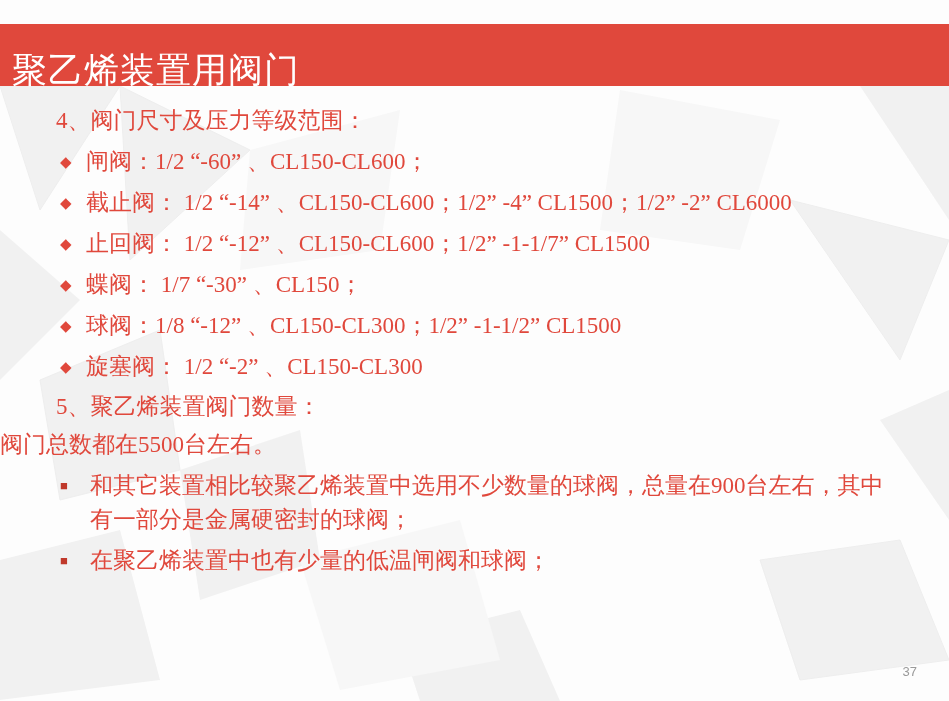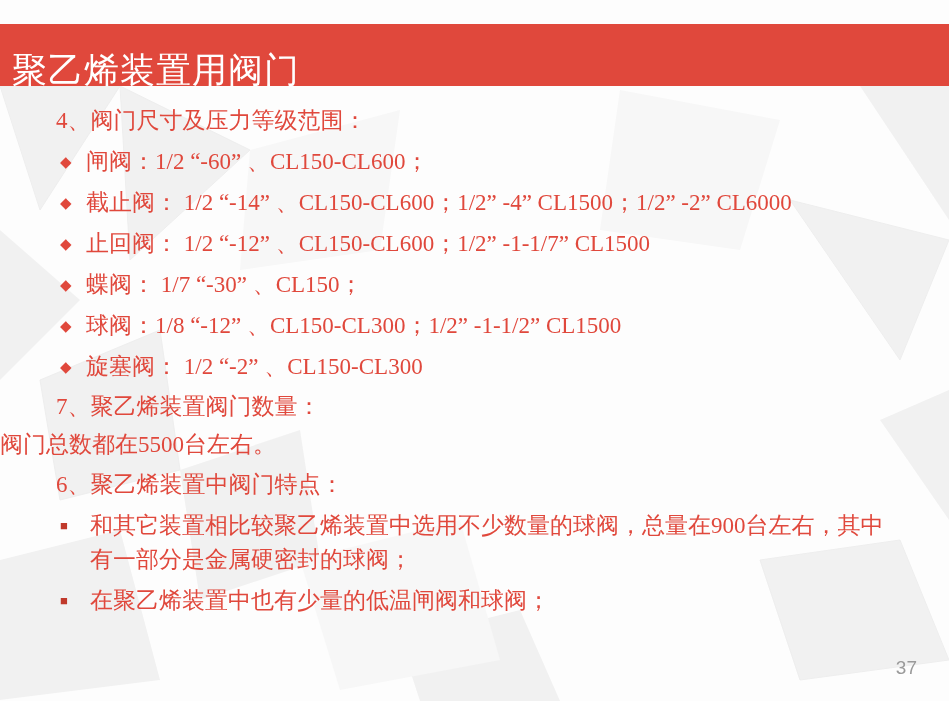--- a/index.html
+++ b/index.html
@@ -98,21 +98,21 @@
     white-space: nowrap;
   }
   .wrap-txt {
     max-width: 810px;
   }
   .page-num {
     position: absolute;
     right: 32px;
     bottom: 22px;
     color: #9a9a9a;
-    font-size: 19px;
+    font-size: 13px;
     font-family: "Liberation Sans", sans-serif;
     z-index: 4;
   }
 </style>
 </head>
 <body>
 
 <div class="slide">
 
   <svg class="bg-deco" width="949" height="701" viewBox="0 0 949 701" xmlns="http://www.w3.org/2000/svg">
@@ -178,30 +178,27 @@
       <div class="bullet-diamond">◆</div>
       <div class="txt wrap-txt">球阀：1/8 “-12” 、CL150-CL300；1/2” -1-1/2” CL1500</div>
     </div>
 
     <div class="line lvl2">
       <div class="bullet-diamond">◆</div>
       <div class="txt wrap-txt">旋塞阀： 1/2 “-2” 、CL150-CL300</div>
     </div>
 
     <div class="line lvl1">
-      <div class="txt num-txt">7、聚乙烯装置阀门数量：</div>
+      <div class="txt num-txt">5、聚乙烯装置阀门数量：</div>
     </div>
 
     <div class="line lvl2-sub">
       <div class="txt num-txt">阀门总数都在5500台左右。</div>
     </div>
 
-    <div class="line lvl1">
-      <div class="txt num-txt">6、聚乙烯装置中阀门特点：</div>
-    </div>
 
     <div class="line lvl2">
       <div class="bullet-square">■</div>
       <div class="txt wrap-txt">和其它装置相比较聚乙烯装置中选用不少数量的球阀，总量在900台左右，其中有一部分是金属硬密封的球阀；</div>
     </div>
 
     <div class="line lvl2">
       <div class="bullet-square">■</div>
       <div class="txt wrap-txt">在聚乙烯装置中也有少量的低温闸阀和球阀；</div>
     </div>

